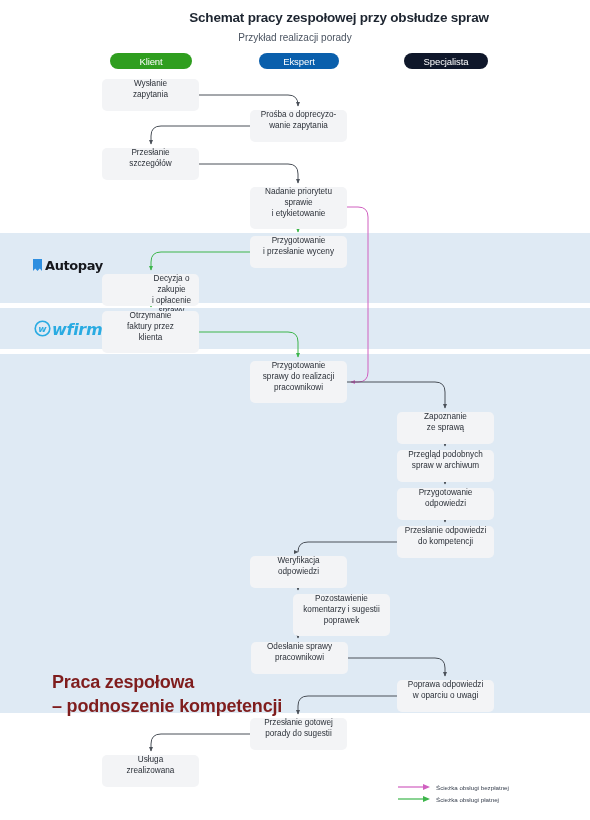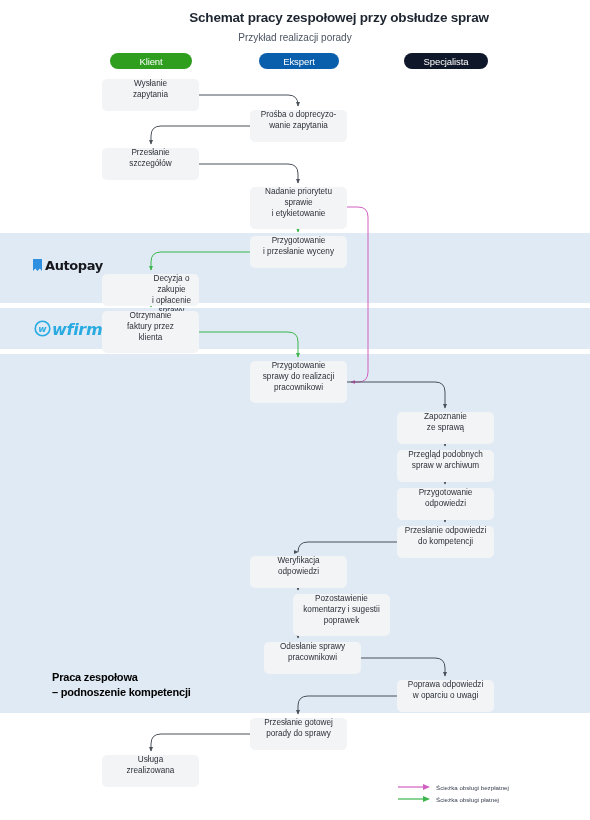--- a/index.html
+++ b/index.html
@@ -34,21 +34,21 @@
   .node{
     position:absolute;background:#f3f4f6;border-radius:5px;
     display:flex;align-items:flex-start;justify-content:center;
     text-align:center;font-size:8.2px;line-height:1.32;color:#2b3038;
     padding:0 4px;box-sizing:border-box;
   }
   .node span{display:block;}
 
   
   .section-label{
-    position:absolute;font-size:11px;font-weight:bold;color:#000000;
+    position:absolute;font-size:18px;font-weight:bold;color:#7f1d1d;
     line-height:1.35;letter-spacing:-0.2px;
   }
 
   
   .logo{position:absolute;display:flex;}
   .logo-autopay-text{
     font-size:13px;font-weight:bold;color:#16181d;letter-spacing:-0.4px;
     font-family:"DejaVu Sans", sans-serif;
   }
   .logo-wfirma-text{
@@ -225,36 +225,36 @@
           <span>odpowiedzi</span>
         </div>
       </div>
       <div class="node" style="left: 250px; top: 594px; width: 97px; height: 42px; margin-left: 43px;">
         <div>
           <span>Pozostawienie</span>
           <span>komentarzy i sugestii</span>
           <span>poprawek</span>
         </div>
       </div>
-      <div class="node" style="left: 264px; top: 642px; width: 97px; height: 32px;">
+      <div class="node" style="left: 251px; top: 642px; width: 97px; height: 32px;">
         <div>
           <span>Odesłanie sprawy</span>
           <span>pracownikowi</span>
         </div>
       </div>
       <div class="node" style="left: 397px; top: 680px; width: 97px; height: 32px;">
         <div>
           <span>Poprawa odpowiedzi</span>
           <span>w oparciu o uwagi</span>
         </div>
       </div>
       <div class="node" style="left: 250px; top: 718px; width: 97px; height: 32px;">
         <div>
           <span>Przesłanie gotowej</span>
-          <span>porady do sprawy</span>
+          <span>porady do sugestii</span>
         </div>
       </div>
       <div class="node" style="left: 102px; top: 755px; width: 97px; height: 32px;">
         <div>
           <span>Usługa</span>
           <span>zrealizowana</span>
         </div>
       </div>
     </div>
 

